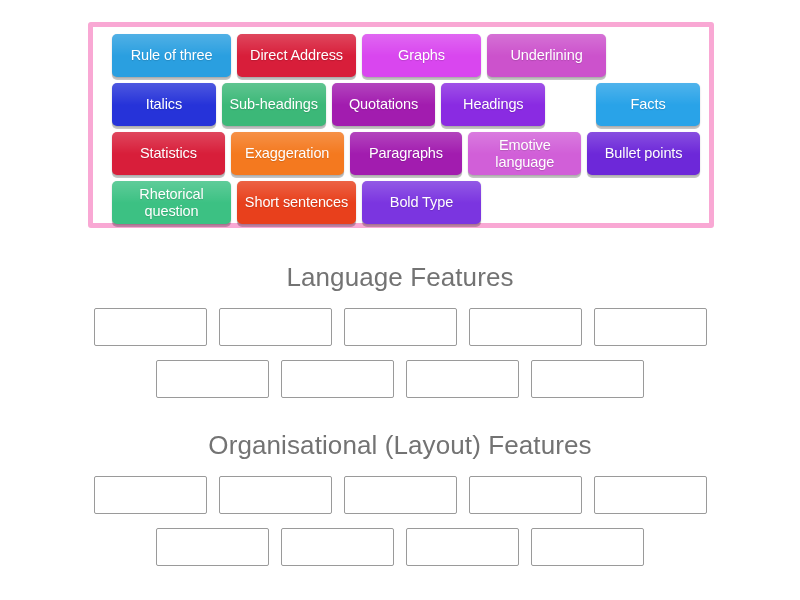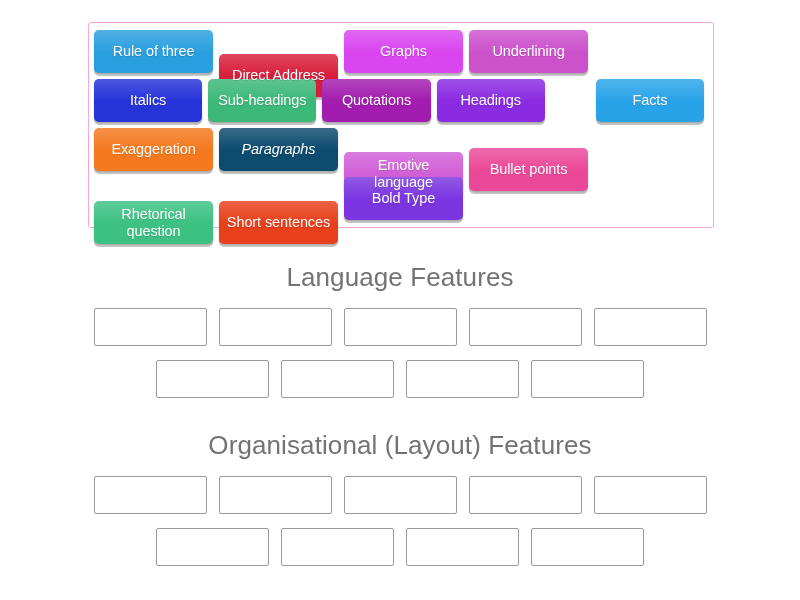--- a/index.html
+++ b/index.html
@@ -22,23 +22,23 @@
   }
 
   
   #tile-bank {
     position: absolute;
     left: 88px;
     top: 22px;
     width: 626px;
     height: 206px;
     background: #ffffff;
-    border: 1px solid #f9a8d4;
+    border: 5px solid #f9a8d4;
     border-radius: 3px;
-    padding: 7px 6px 6px 2px;
+    padding: 7px 6px 6px 16px;
   }
 
   .tile-row {
     display: flex;
     height: 49px;
     margin-bottom: 0px;
   }
 
   .tile {
     width: 119px;
@@ -63,21 +63,21 @@
   }
   .tile::before {
     content: "";
     position: absolute;
     left: 0; right: 0; top: 0;
     height: 52%;
     background: linear-gradient(to bottom, rgba(255,255,255,0.18), rgba(255,255,255,0.0));
     pointer-events: none;
   }
   .tile-label { position: relative; z-index: 1; display: block; }
-  .tile.two-line { line-height: 1.12; margin-top: 24px; }
+  .tile.two-line { line-height: 1.12; }
 
   
   .category-title {
     position: absolute;
     left: 0;
     width: 800px;
     text-align: center;
     font-size: 26px;
     color: #737373;
     font-weight: 400;
@@ -141,30 +141,33 @@
       </div>
       <div class="tile" style="background-color: rgb(138, 43, 226);">
         <span class="tile-label">Headings</span>
       </div>
       <div class="tile" style="background-color: rgb(41, 163, 232); margin-left: 48px;">
         <span class="tile-label">Facts</span>
       </div>
     </div>
 
     <div class="tile-row">
+      <div class="tile" style="background-color: rgb(216, 30, 58);">
+        <span class="tile-label">Statistics</span>
+      </div>
       <div class="tile" style="background-color: rgb(244, 121, 31);">
         <span class="tile-label">Exaggeration</span>
       </div>
-      <div class="tile" style="background-color: #0c4a6e; font-style: italic;">
+      <div class="tile" style="background-color: #a21caf;">
         <span class="tile-label">Paragraphs</span>
       </div>
       <div class="tile two-line" style="background-color: rgb(209, 95, 216);">
         <span class="tile-label">Emotive language</span>
       </div>
-      <div class="tile" style="background-color: #ec4899; margin-top: 20px;">
+      <div class="tile" style="background-color: #6d28d9;">
         <span class="tile-label">Bullet points</span>
       </div>
     </div>
 
     <div class="tile-row">
       <div class="tile two-line" style="background-color: rgb(60, 193, 131);">
         <span class="tile-label">Rhetorical question</span>
       </div>
       <div class="tile two-line" style="background-color: rgb(232, 64, 28); align-items: center;">
         <span class="tile-label">Short sentences</span>

